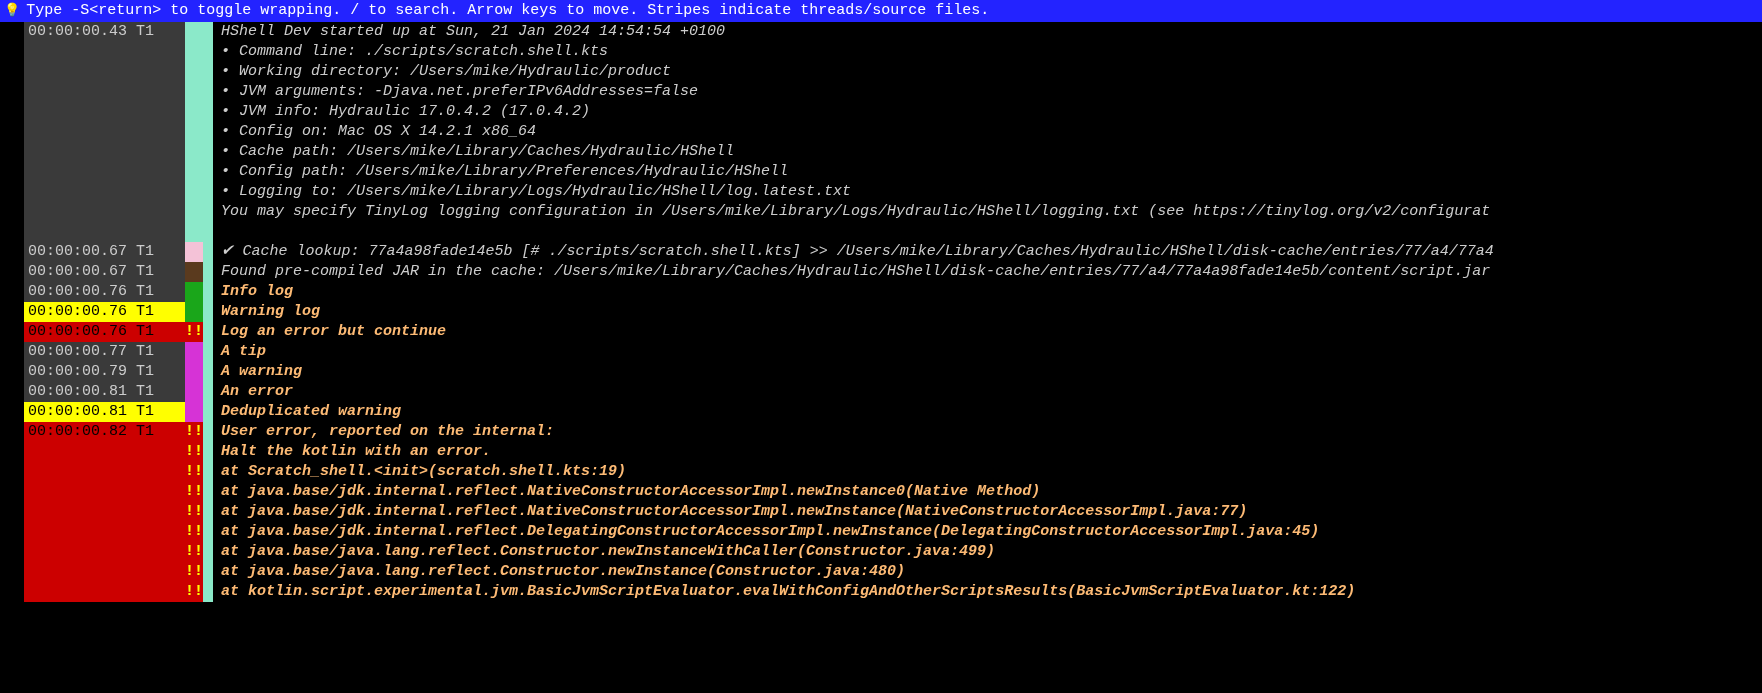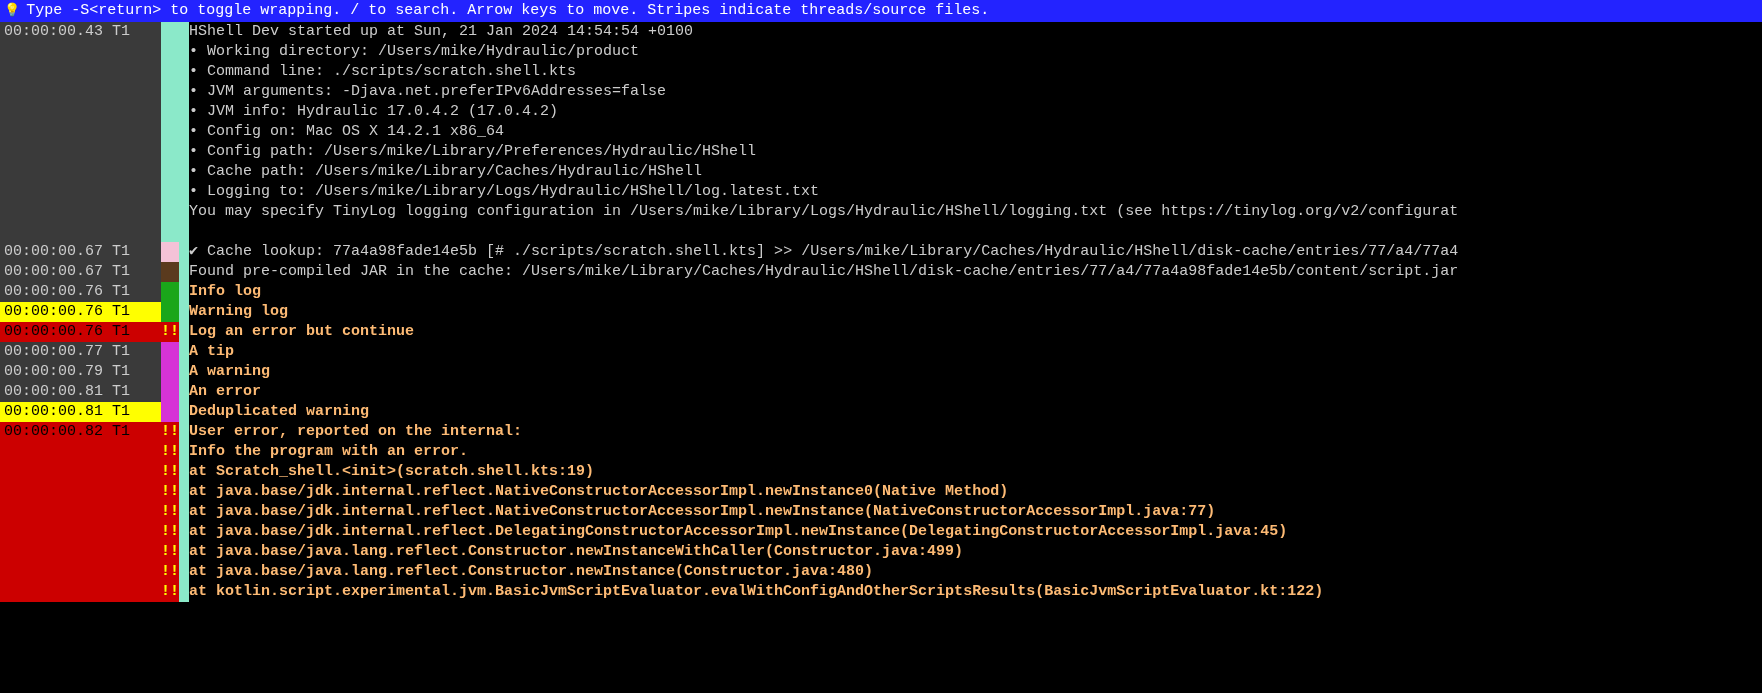--- a/index.html
+++ b/index.html
@@ -18,21 +18,21 @@
     background: #2323ff;
     color: #fff;
     height: 22px;
     line-height: 22px;
     padding-left: 4px;
     display: flex;
     align-items: center;
   }
   .hint-icon { margin-right: 6px; font-size: 13px; }
   .log-area { }
-  .row { display: flex; height: 20px; }
+  .row { display: flex; height: 20px; margin-left: 24px; }
   .ts-col {
     width: 161px;
     flex: 0 0 161px;
     padding-left: 4px;
     background: #3a3a3a;
     color: #ccc;
   }
   .ts-warn { background: #ffff00; color: #000; }
   .ts-err  { background: #cc0000; color: #000; }
   .mark-col {
@@ -48,22 +48,23 @@
   .mark-brown { background: #5a3a1e; }
   .mark-green { background: #1aa61a; }
   .mark-magenta { background: #d633d6; }
   .mark-red { background: #cc0000; color: #ffff00; }
   .stripe-col {
     width: 10px;
     flex: 0 0 10px;
     background: #8be9c9;
   }
   .msg-col {
-    padding-left: 0;
+    padding-left: 8px;
     color: #ccc;
+    font-style: italic;
   }
   .bold { font-weight: bold; color: #fdba74; }
 </style>
 </head>
 <body>
 
 <div class="header-bar">
   <span class="hint-icon">💡</span>
   <span>Type -S&lt;return&gt; to toggle wrapping. / to search. Arrow keys to move. Stripes indicate threads/source files.</span>
 </div>
@@ -72,57 +73,57 @@
     <div class="row">
       <div class="ts-col ">00:00:00.43 T1</div>
       <div class="mark-col "></div>
       <div class="stripe-col"></div>
       <div class="msg-col">HShell Dev started up at Sun, 21 Jan 2024 14:54:54 +0100</div>
     </div>
     <div class="row">
       <div class="ts-col "></div>
       <div class="mark-col "></div>
       <div class="stripe-col"></div>
+      <div class="msg-col"> • Command line:      ./scripts/scratch.shell.kts</div>
+    </div>
+    <div class="row">
+      <div class="ts-col "></div>
+      <div class="mark-col "></div>
+      <div class="stripe-col"></div>
       <div class="msg-col"> • Working directory: /Users/mike/Hydraulic/product</div>
     </div>
     <div class="row">
       <div class="ts-col "></div>
       <div class="mark-col "></div>
       <div class="stripe-col"></div>
-      <div class="msg-col"> • Command line:      ./scripts/scratch.shell.kts</div>
-    </div>
-    <div class="row">
-      <div class="ts-col "></div>
-      <div class="mark-col "></div>
-      <div class="stripe-col"></div>
       <div class="msg-col"> • JVM arguments:     -Djava.net.preferIPv6Addresses=false</div>
     </div>
     <div class="row">
       <div class="ts-col "></div>
       <div class="mark-col "></div>
       <div class="stripe-col"></div>
       <div class="msg-col"> • JVM info:          Hydraulic 17.0.4.2 (17.0.4.2)</div>
     </div>
     <div class="row">
       <div class="ts-col "></div>
       <div class="mark-col "></div>
       <div class="stripe-col"></div>
       <div class="msg-col"> • Config on:        Mac OS X 14.2.1 x86_64</div>
     </div>
     <div class="row">
       <div class="ts-col "></div>
       <div class="mark-col "></div>
       <div class="stripe-col"></div>
+      <div class="msg-col"> • Cache path:        /Users/mike/Library/Caches/Hydraulic/HShell</div>
+    </div>
+    <div class="row">
+      <div class="ts-col "></div>
+      <div class="mark-col "></div>
+      <div class="stripe-col"></div>
       <div class="msg-col"> • Config path:       /Users/mike/Library/Preferences/Hydraulic/HShell</div>
-    </div>
-    <div class="row">
-      <div class="ts-col "></div>
-      <div class="mark-col "></div>
-      <div class="stripe-col"></div>
-      <div class="msg-col"> • Cache path:        /Users/mike/Library/Caches/Hydraulic/HShell</div>
     </div>
     <div class="row">
       <div class="ts-col "></div>
       <div class="mark-col "></div>
       <div class="stripe-col"></div>
       <div class="msg-col"> • Logging to:        /Users/mike/Library/Logs/Hydraulic/HShell/log.latest.txt</div>
     </div>
     <div class="row">
       <div class="ts-col "></div>
       <div class="mark-col "></div>
@@ -192,21 +193,21 @@
     <div class="row">
       <div class="ts-col ts-err">00:00:00.82 T1</div>
       <div class="mark-col mark-red">!!</div>
       <div class="stripe-col"></div>
       <div class="msg-col bold">User error, reported on the internal:</div>
     </div>
     <div class="row">
       <div class="ts-col ts-err"></div>
       <div class="mark-col mark-red">!!</div>
       <div class="stripe-col"></div>
-      <div class="msg-col bold">Info the program with an error.</div>
+      <div class="msg-col bold">Halt the kotlin with an error.</div>
     </div>
     <div class="row">
       <div class="ts-col ts-err"></div>
       <div class="mark-col mark-red">!!</div>
       <div class="stripe-col"></div>
       <div class="msg-col bold">   at Scratch_shell.&lt;init&gt;(scratch.shell.kts:19)</div>
     </div>
     <div class="row">
       <div class="ts-col ts-err"></div>
       <div class="mark-col mark-red">!!</div>

